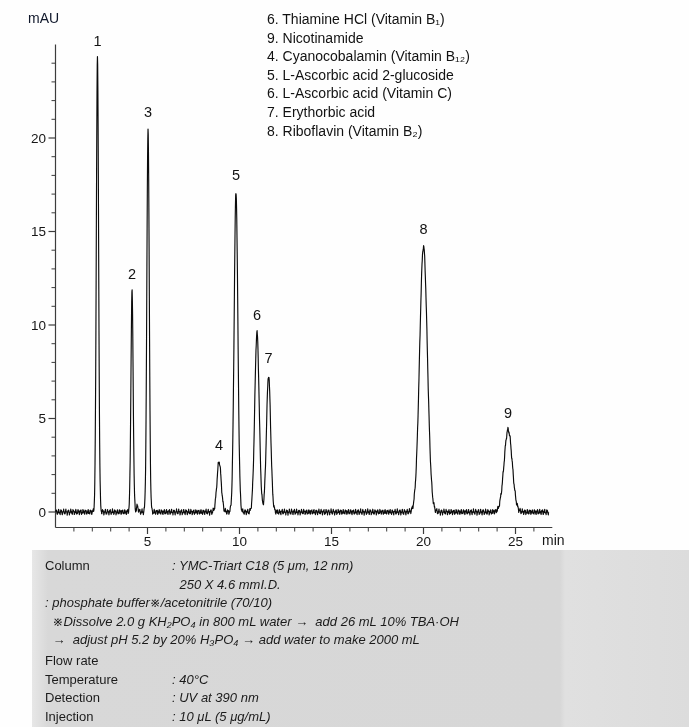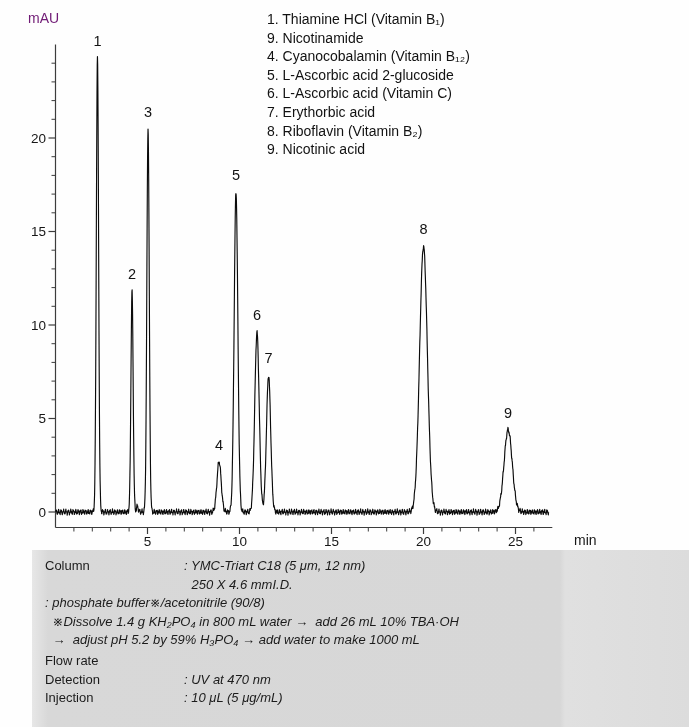--- a/index.html
+++ b/index.html
@@ -2,30 +2,30 @@
 <html><head>
 <meta charset="utf-8">
 <style>
   html,body{margin:0;padding:0;}
   body{
     width:689px;height:727px;position:relative;background:#ffffff;
     font-family:"Liberation Sans","DejaVu Sans",sans-serif;color:#1a1a1a;
   }
   .canvas{position:absolute;left:0;top:0;width:689px;height:727px;overflow:hidden;background:#fefefe;}
   svg.chart{position:absolute;left:0;top:0;}
-  .unit-y{position:absolute;left:28px;top:10px;font-size:14px;color:#701a75;}
-  .unit-x{position:absolute;left:574px;top:532px;font-size:14px;color:#161616;}
+  .unit-y{position:absolute;left:28px;top:10px;font-size:14px;color:#0f172a;}
+  .unit-x{position:absolute;left:542px;top:532px;font-size:14px;color:#161616;}
   .legend{position:absolute;left:267px;top:10px;font-size:14px;line-height:18.6px;color:#121212;}
   .legend-item{white-space:nowrap;}
   .conditions{
     position:absolute;left:32px;top:550px;width:657px;height:177px;box-sizing:border-box;
     padding:7px 0 0 13px;font-size:13px;line-height:18.6px;color:#1b1b1b;
     background:linear-gradient(to right,#e7e7e7 0px,#d8d8d8 16px,#d7d7d7 528px,#e0e0e0 533px,#dcdcdc 657px);
   }
-  .crow{display:flex;align-items:flex-start;gap:12px;}
+  .crow{display:flex;align-items:flex-start;}
   .crow.gap{margin-top:2px;flex-direction:column;}
   .clabel{width:127px;flex:none;white-space:nowrap;}
   .cvalue{flex:1;font-style:italic;}
   .cline{white-space:pre-wrap;}
   .cline.cont{padding-left:7.5px;}
 </style>
 </head>
 <body>
 
 <div class="canvas">
@@ -103,52 +103,57 @@
       <text x="256.97999999999996" y="320.48" text-anchor="middle" font-size="14.5" fill="#121212">6</text>
       <text x="268.572" y="363.49" text-anchor="middle" font-size="14.5" fill="#121212">7</text>
       <text x="423.5" y="234.46000000000004" text-anchor="middle" font-size="14.5" fill="#121212">8</text>
       <text x="508.14" y="417.72" text-anchor="middle" font-size="14.5" fill="#121212">9</text>
     </svg>
 
   <div class="unit-y">mAU</div>
   <div class="unit-x">min</div>
 
   <div class="legend">
-    <div class="legend-item">1. Thiamine HCl (Vitamin B₁)</div>
+    <div class="legend-item">6. Thiamine HCl (Vitamin B₁)</div>
     <div class="legend-item">9. Nicotinamide</div>
     <div class="legend-item">4. Cyanocobalamin (Vitamin B₁₂)</div>
     <div class="legend-item">5. L-Ascorbic acid 2-glucoside</div>
     <div class="legend-item">6. L-Ascorbic acid (Vitamin C)</div>
     <div class="legend-item">7. Erythorbic acid</div>
     <div class="legend-item">8. Riboflavin (Vitamin B₂)</div>
-    <div class="legend-item">9. Nicotinic acid</div>
   </div>
 
   <div class="conditions">
     <div class="crow">
       <div class="clabel">Column</div>
       <div class="cvalue">
         <div class="cline">: YMC-Triart C18 (5 μm, 12 nm)</div>
         <div class="cline cont">250 X 4.6 mmI.D.</div>
       </div>
     </div>
     <div class="crow">
       <div class="cvalue">
-        <div class="cline">: phosphate buffer※/acetonitrile (90/8)</div>
-        <div class="cline cont">※Dissolve 1.4 g KH₂PO₄ in 800 mL water →  add 26 mL 10% TBA·OH</div>
-        <div class="cline cont">→  adjust pH 5.2 by 59% H₃PO₄ → add water to make 1000 mL</div>
+        <div class="cline">: phosphate buffer※/acetonitrile (70/10)</div>
+        <div class="cline cont">※Dissolve 2.0 g KH₂PO₄ in 800 mL water →  add 26 mL 10% TBA·OH</div>
+        <div class="cline cont">→  adjust pH 5.2 by 20% H₃PO₄ → add water to make 2000 mL</div>
       </div>
     </div>
     <div class="crow gap">
       <div class="clabel">Flow rate</div>
     </div>
     <div class="crow">
+      <div class="clabel">Temperature</div>
+      <div class="cvalue">
+        <div class="cline">: 40°C</div>
+      </div>
+    </div>
+    <div class="crow">
       <div class="clabel">Detection</div>
       <div class="cvalue">
-        <div class="cline">: UV at 470 nm</div>
+        <div class="cline">: UV at 390 nm</div>
       </div>
     </div>
     <div class="crow">
       <div class="clabel">Injection</div>
       <div class="cvalue">
         <div class="cline">: 10 μL (5 μg/mL)</div>
       </div>
     </div>
   </div>
 

